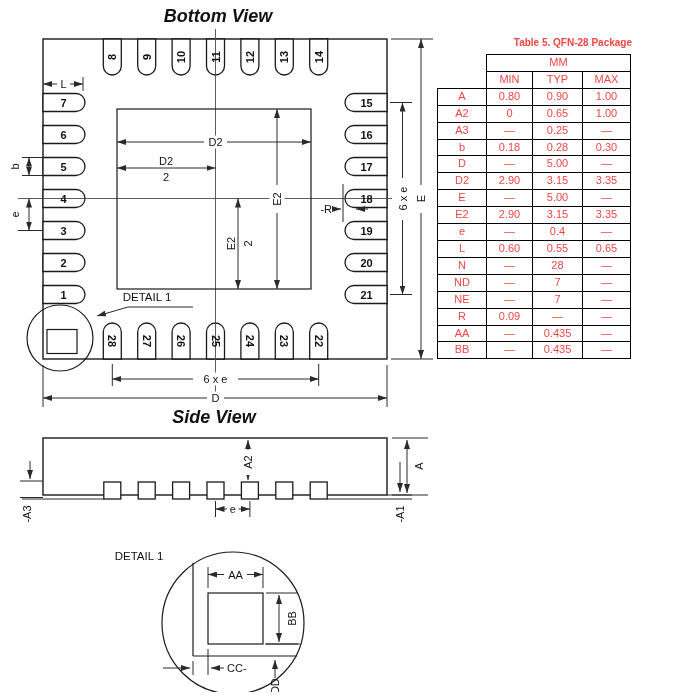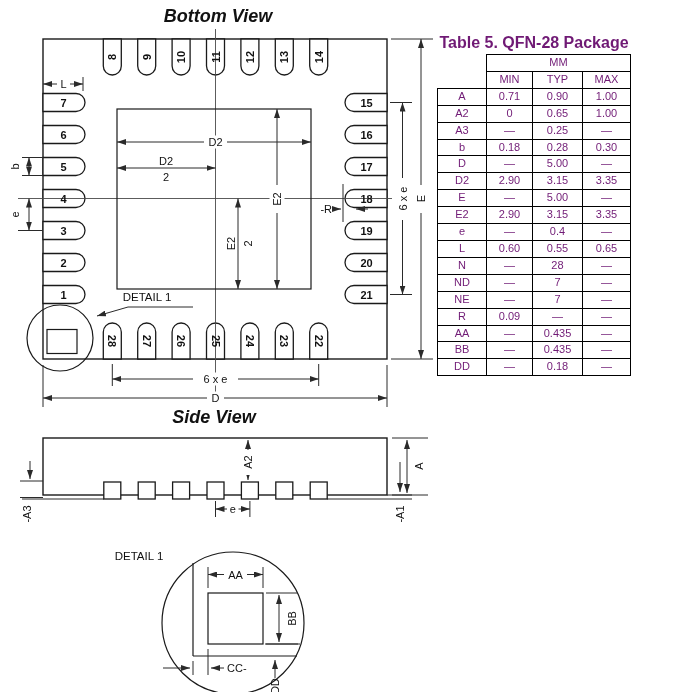--- a/index.html
+++ b/index.html
@@ -1,31 +1,31 @@
 <!DOCTYPE html>
 <html><head>
 <meta charset="utf-8">
 <style>
   html,body{margin:0;padding:0;background:#fff;}
   .canvas{position:relative;width:680px;height:692px;background:#fff;overflow:hidden;
-          font-family:"Liberation Sans",sans-serif;color:#701a75;}
+          font-family:"Liberation Sans",sans-serif;color:#ef4444;}
   svg{position:absolute;left:0;top:0;}
   svg text{fill:#111;font-family:"Liberation Sans",sans-serif;font-size:11px;}
   .view-title{font-size:18px;font-weight:bold;font-style:italic;}
   .pin-num{font-weight:bold;font-size:11px;}
   .detail-lbl{font-size:11.5px;}
   .shape{fill:none;stroke:#1a1a1a;stroke-width:1.4;}
   .shape-thin{fill:none;stroke:#1a1a1a;stroke-width:1.2;}
   .pin{fill:#fff;stroke:#1a1a1a;stroke-width:1.3;}
   .cl{stroke:#4a4a4a;stroke-width:0.9;fill:none;}
   .dim{stroke:#2a2a2a;stroke-width:1;fill:none;}
   .lblbg{fill:#fff;stroke:none;}
   
   .dim-table{position:absolute;left:436px;top:36px;width:196px;}
-  .tbl-title{font-size:16px;font-weight:bold;text-align:center;line-height:14px;margin-bottom:4px;}
+  .tbl-title{font-size:10px;font-weight:bold;text-align:right;line-height:14px;margin-bottom:4px;}
   table.dims{border-collapse:collapse;table-layout:fixed;width:193px;margin:0 auto;}
   table.dims td{border:1px solid #000;font-size:11px;text-align:center;height:15.9px;
                 padding:0;line-height:15.9px;overflow:hidden;}
   table.dims td.nb{border:none;}
   table.dims col.c-name{width:49px;} table.dims col.c-min{width:46px;}
   table.dims col.c-typ{width:50px;} table.dims col.c-max{width:48px;}
 </style>
 </head>
 <body>
 
@@ -323,21 +323,21 @@
         <td colspan="3">MM</td>
       </tr>
       <tr>
         <td class="nb"></td>
         <td>MIN</td>
         <td>TYP</td>
         <td>MAX</td>
       </tr>
       <tr>
             <td>A</td>
-            <td>0.71</td>
+            <td>0.80</td>
             <td>0.90</td>
             <td>1.00</td>
           </tr>
       <tr>
             <td>A2</td>
             <td>0</td>
             <td>0.65</td>
             <td>1.00</td>
           </tr>
       <tr>
@@ -417,23 +417,17 @@
             <td>—</td>
             <td>0.435</td>
             <td>—</td>
           </tr>
       <tr>
             <td>BB</td>
             <td>—</td>
             <td>0.435</td>
             <td>—</td>
           </tr>
-      <tr>
-            <td>DD</td>
-            <td>—</td>
-            <td>0.18</td>
-            <td>—</td>
-          </tr>
     </tbody>
   </table>
 </div>
 
 </div>
 
 </body></html>

